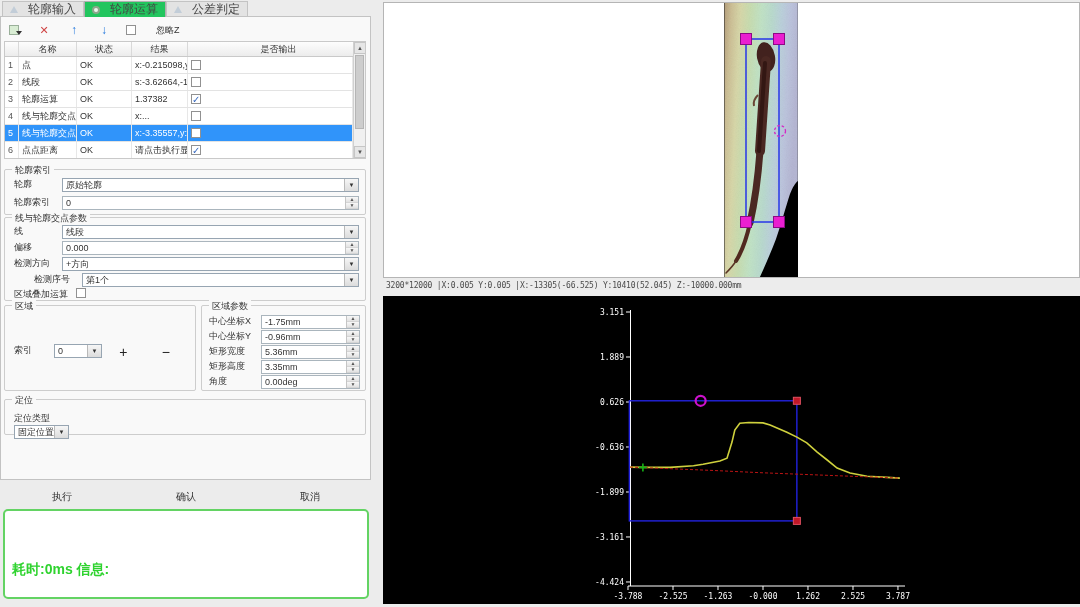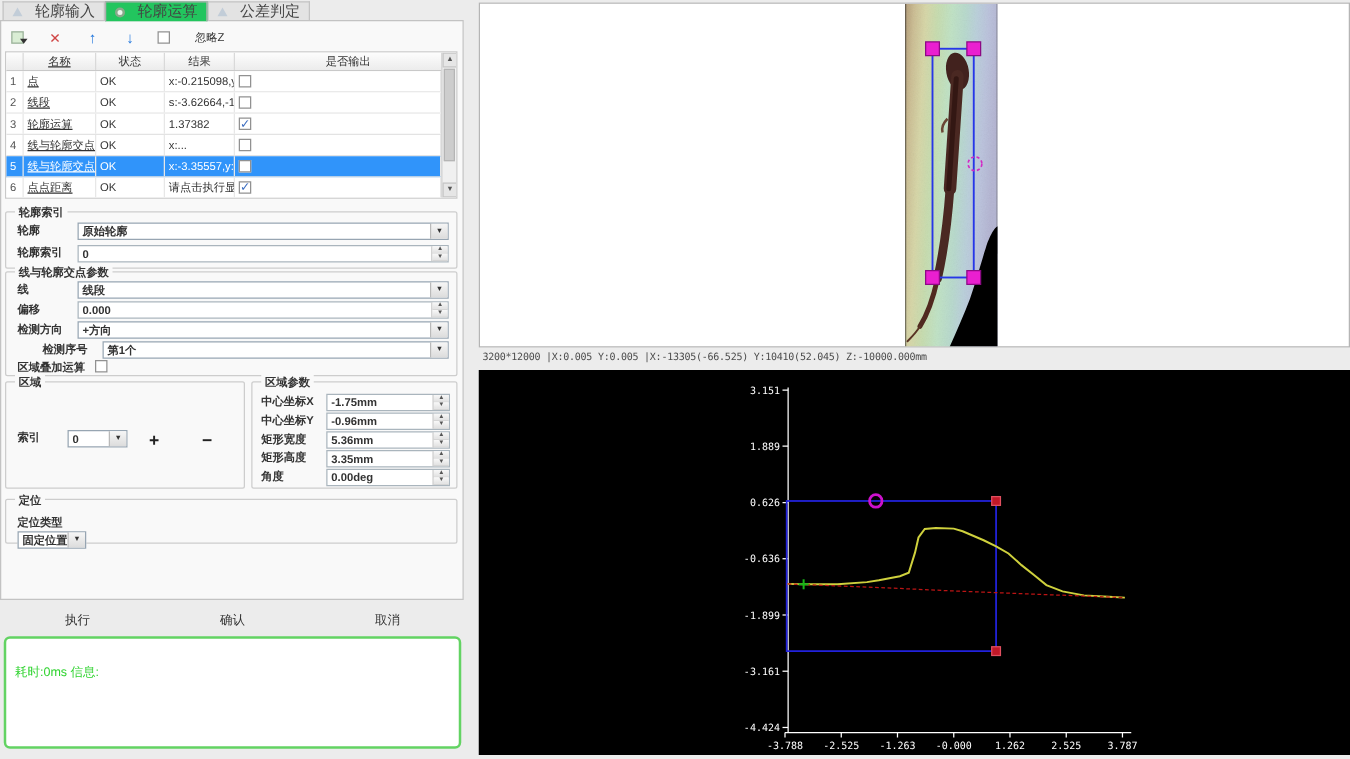--- a/index.html
+++ b/index.html
@@ -31,46 +31,46 @@
 
   
   #rtable { left:3px; top:24px; width:362px; height:118px; background:#fff; border:1px solid #c9c9c9; overflow:hidden; }
   .thead { display:flex; height:15px; background:linear-gradient(#fdfdfd,#ececec); border-bottom:1px solid #c9c9c9; font-size:9px; color:#333; }
   .thead div { border-right:1px solid #d9d9d9; text-align:center; line-height:15px; overflow:hidden; }
   .trow { display:flex; height:17px; line-height:16px; font-size:9px; border-bottom:1px solid #e3e3e3; background:#fff; }
   .trow div { border-right:1px solid #e7e7e7; padding-left:3px; overflow:hidden; white-space:nowrap; }
   .trow.selected { background:#3094fa; color:#fff; }
   .c-idx { width:14px; flex:none; color:#555; }
   .trow.selected .c-idx { color:#fff; }
-  .c-name { width:58px; flex:none;text-decoration:underline; }
+  .c-name { width:58px; flex:none; }
   .c-status { width:55px; flex:none; }
   .c-result { width:56px; flex:none; }
   .c-out { flex:1; display:flex; align-items:center; padding-left:5px; }
   #vscroll { position:absolute; right:0; top:0; width:12px; height:100%; background:#f0f0f0; border-left:1px solid #d0d0d0; }
   .sbtn { position:absolute; left:0; width:12px; height:12px; background:#e6e6e6; border:1px solid #c6c6c6; font-size:6px; color:#555; text-align:center; line-height:10px; }
   #sthumb { position:absolute; left:1px; top:13px; width:9px; height:74px; background:#cdcdcd; border:1px solid #b5b5b5; }
 
   
-  .group { position:absolute; border:1px solid #cdcdcd; border-radius:2px;font-weight:bold; }
+  .group { position:absolute; border:1px solid #cdcdcd; border-radius:2px; }
   .gtitle { position:absolute; top:-6px; left:7px; background:#f9f9f9; padding:0 3px; font-size:9px; color:#333; }
   .frow { position:absolute; height:14px; display:flex; align-items:flex-start; }
   .flabel { font-size:9px; color:#333; width:48px; flex:none; }
   .dropdown { flex:1; height:14px; background:#fff; border:1px solid #97a5b2; display:flex; align-items:center; position:relative; }
   .dval { font-size:9px; padding-left:3px; flex:1; overflow:hidden; white-space:nowrap; }
   .darrow { width:14px; height:12px; background:linear-gradient(#f6f6f6,#dcdcdc); border-left:1px solid #b9b9b9; font-size:6px; color:#333; text-align:center; line-height:12px; flex:none; }
   .spin { flex:1; height:14px; background:#fff; border:1px solid #aab5bd; display:flex; align-items:center; position:relative; }
   .sval { font-size:9px; padding-left:3px; flex:1; white-space:nowrap; overflow:hidden; }
   .spinner { width:13px; height:12px; flex:none; display:flex; flex-direction:column; border-left:1px solid #c5c5c5; }
   .spinner span { flex:1; font-size:5px; line-height:5px; text-align:center; color:#555; background:linear-gradient(#f8f8f8,#e2e2e2); border-bottom:1px solid #d5d5d5; }
 
   
   #btnrow { left:0; top:488px; width:372px; height:18px; display:flex; }
   .flatbtn { flex:1; text-align:center; font-size:10px; color:#333; line-height:18px; cursor:default; }
   #msgbox { left:3px; top:509px; width:366px; height:90px; background:#fff; border:2px solid #63d363; border-radius:5px; }
-  #msgtext { position:absolute; left:7px; top:20px; font-size:10px; font-weight:normal; }
+  #msgtext { position:absolute; left:7px; top:50px; font-size:14px; font-weight:bold; }
 
   
   #imgpanel { left:383px; top:2px; width:697px; height:276px; background:#fff; border:1px solid #b5b5b5; overflow:hidden; }
   #statusline { left:386px; top:281px; width:690px; height:12px; font-family:"DejaVu Sans Mono","Liberation Mono",monospace; font-size:8px; color:#4a4a4a; letter-spacing:-0.2px; }
   #plotpanel { left:383px; top:296px; width:697px; height:308px; background:#000; }
   svg text { font-family:"DejaVu Sans Mono","Liberation Mono",monospace; }
 </style>
 </head>
 <body>
 

